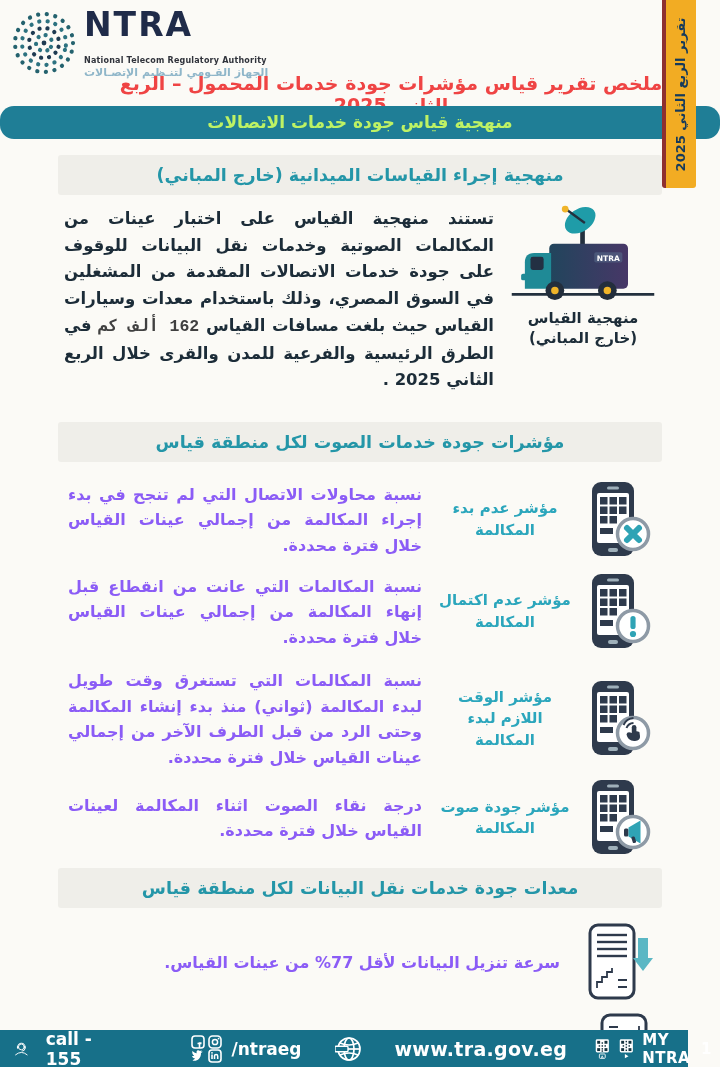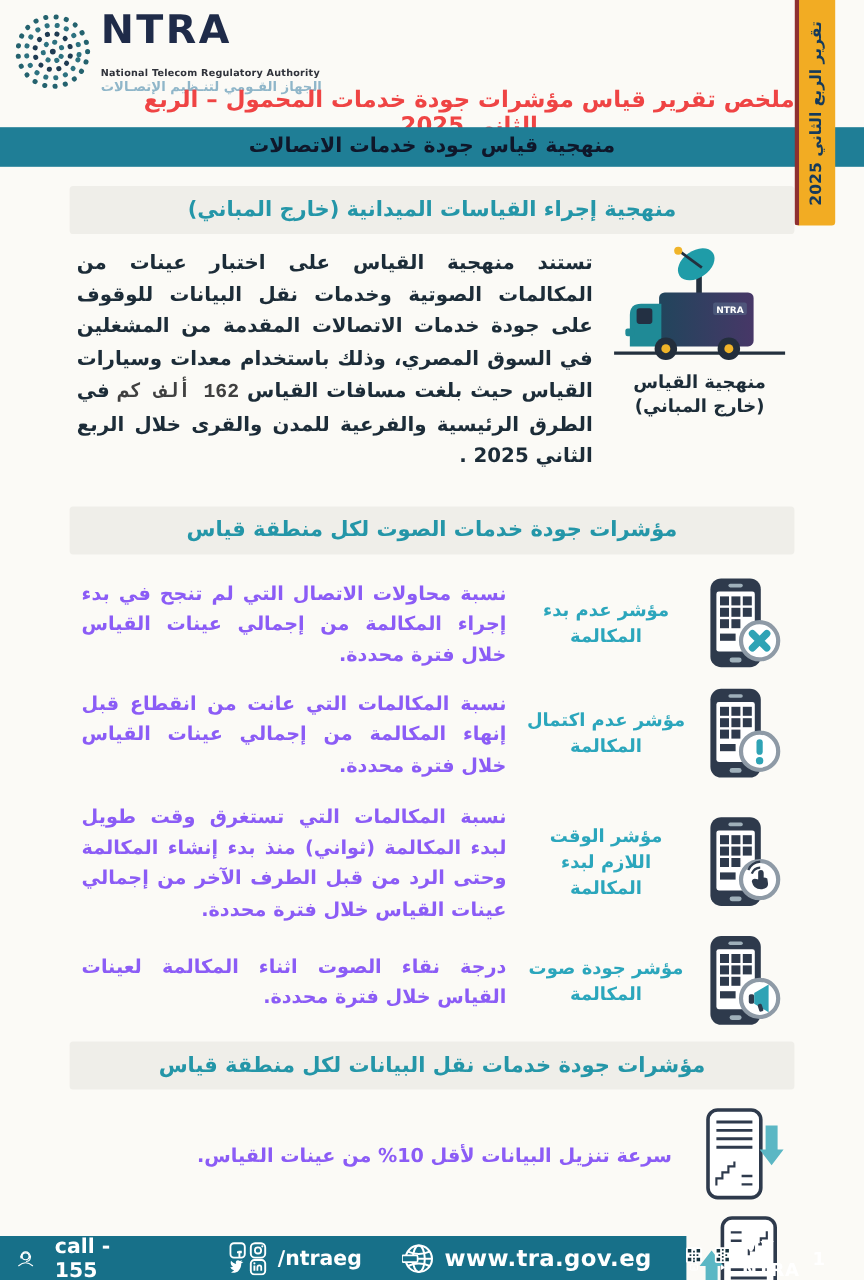--- a/index.html
+++ b/index.html
@@ -10,22 +10,22 @@
   
   .logo { position:absolute; top:8px; left:10px; display:flex; align-items:center; gap:6px; }
   .logo-text { display:flex; flex-direction:column; line-height:1; }
   .logo-brand { font-size:33px; font-weight:800; color:#1F2B49; letter-spacing:2px; }
   .logo-sub-en { font-size:8px; font-weight:700; color:#30333B; margin-top:16px; letter-spacing:.2px; }
   .logo-sub-ar { font-size:11px; font-weight:700; color:#8FB6C9; margin-top:2px; direction:rtl; text-align:left; }
 
   .doc-title { position:absolute; top:72px; left:118px; right:56px; text-align:center;
                direction:rtl; color:#ef4444; font-size:19px; font-weight:800; }
   .teal-banner { position:absolute; top:106px; left:0; width:720px; height:33px;
-                 background:#1F7E96; color:#0f172a; font-size:17px; font-weight:800;
-                 direction:rtl; text-align:center; line-height:33px; }
+                 background:#1F7E96; color:#bef264; font-size:17px; font-weight:800;
+                 direction:rtl; text-align:center; line-height:33px;border-radius:14px; }
   .side-tab { position:absolute; top:0; right:24px; width:34px; height:188px; z-index:5;
               background:#F2AC23; border-left:4px solid #8E3030; border-radius:0 0 3px 3px;
               display:flex; align-items:center; justify-content:center; }
   .side-tab span { transform:rotate(-90deg); white-space:nowrap; font-size:13px;
                    font-weight:800; color:#153A5B; direction:rtl; }
 
   
   .content { position:absolute; top:139px; left:0; width:720px; padding:0 58px; }
   .section-bar { margin-top:16px; height:40px; background:#EFEEE9; border-radius:3px;
                  color:#2496A8; font-size:17.5px; font-weight:800; direction:rtl;
@@ -44,28 +44,28 @@
   .r1 { margin-top:18px; } .r2 { margin-top:12px; } .r3 { margin-top:16px; min-height:92px; }
   .r4 { margin-top:8px; }  .d1 { margin-top:14px; } .d2 { margin-top:10px; }
   .ind-icon { width:88px; flex:none; display:flex; justify-content:center; align-items:center; }
   .ind-label { width:138px; flex:none; text-align:center; color:#2BA6BC;
                font-size:15px; font-weight:800; line-height:1.45; direction:rtl; }
   .ind-desc { flex:1; direction:rtl; text-align:justify; color:#8b5cf6;
               font-size:16px; font-weight:700; line-height:1.6; padding:0 14px 0 10px; }
   .ind-desc.single { text-align:right; }
 
   
-  .footer { position:absolute; bottom:0; left:0; width:572px; height:37px; background:#177089;
+  .footer { position:absolute; bottom:0; left:0; width:688px; height:37px; background:#177089;
             display:flex; align-items:center; padding:0 14px; color:#fff; }
   .fgroup { display:flex; align-items:center; gap:7px; }
   .f-call  { margin-left:10px; font-size:17px; font-weight:700; }
   .f-social{ margin-left:98px; }
   .f-handle{ font-size:17px; font-weight:700; }
   .f-site  { margin-left:34px; }
-  .f-site-text { font-size:19px; font-weight:800; letter-spacing:.3px; }
+  .f-site-text { font-size:19px; font-weight:800; letter-spacing:.3px;margin-left:24px; }
   .f-app   { margin-left:28px; gap:9px; }
   .f-app-text { font-size:15px; font-weight:800; letter-spacing:.5px; }
   .f-page  { margin-left:auto; font-size:15px; font-weight:800; padding-right:6px; }
 </style>
 </head>
 <body>
 
 <div class="page">
 
   <div class="logo">
@@ -241,39 +241,39 @@
           <circle cx="48" cy="54" r="15.5" fill="#fff" stroke="#8E9AA6" stroke-width="3.5"></circle>
           <rect x="39" y="50.5" width="4.5" height="8" rx="1.5" fill="#2E3A4C"></rect>
           <path d="M43.5 49.5 l12 -7 v23 l-12 -7 z" fill="#2FA3B5"></path>
           <rect x="47" y="58.5" width="3.5" height="6.5" rx="1.2" fill="#2E3A4C" transform="rotate(-18 48.7 61.7)"></rect>
         </svg>
       </div>
       <div class="ind-label">مؤشر جودة صوت المكالمة</div>
       <div class="ind-desc">درجة نقاء الصوت اثناء المكالمة لعينات القياس خلال فترة محددة.</div>
     </div>
 
-    <div class="section-bar bar-data">مؤشرات جودة خدمات نقل البيانات لكل منطقة قياس</div>
+    <div class="section-bar bar-data">معدات جودة خدمات نقل البيانات لكل منطقة قياس</div>
 
     <div class="ind-row d1">
       <div class="ind-icon">
         <svg width="76" height="80" viewBox="0 0 76 80">
           <rect x="10" y="3" width="44" height="73" rx="8" fill="#fff" stroke="#2E3A4C" stroke-width="3"></rect>
           <g stroke="#2E3A4C" stroke-width="2.4">
             <line x1="17" y1="13" x2="47" y2="13"></line>
               <line x1="17" y1="20" x2="47" y2="20"></line>
             <line x1="17" y1="27" x2="47" y2="27"></line>
               <line x1="17" y1="34" x2="47" y2="34"></line>
           </g>
           <path d="M17 66 v-6 h5 v-5 h5 v-5 h5 v-4" fill="none" stroke="#2E3A4C" stroke-width="1.8"></path>
           <line x1="38" y1="58" x2="47" y2="58" stroke="#2E3A4C" stroke-width="2"></line>
           <line x1="38" y1="65" x2="47" y2="65" stroke="#2E3A4C" stroke-width="2"></line>
           <polygon points="58,16 68,16 68,36 73,36 63,49 53,36 58,36" fill="#5BB7C4"></polygon>
         </svg>
       </div>
-      <div class="ind-desc single">سرعة تنزيل البيانات لأقل 10% من عينات القياس.</div>
+      <div class="ind-desc single">سرعة تنزيل البيانات لأقل 77% من عينات القياس.</div>
     </div>
 
     <div class="ind-row d2">
       <div class="ind-icon">
         <svg width="76" height="80" viewBox="0 0 76 80">
           <rect x="22" y="3" width="44" height="73" rx="8" fill="#fff" stroke="#2E3A4C" stroke-width="3"></rect>
           <g stroke="#2E3A4C" stroke-width="2.4">
             <line x1="29" y1="46" x2="59" y2="46"></line>
               <line x1="29" y1="53" x2="59" y2="53"></line>
             <line x1="29" y1="60" x2="59" y2="60"></line>

